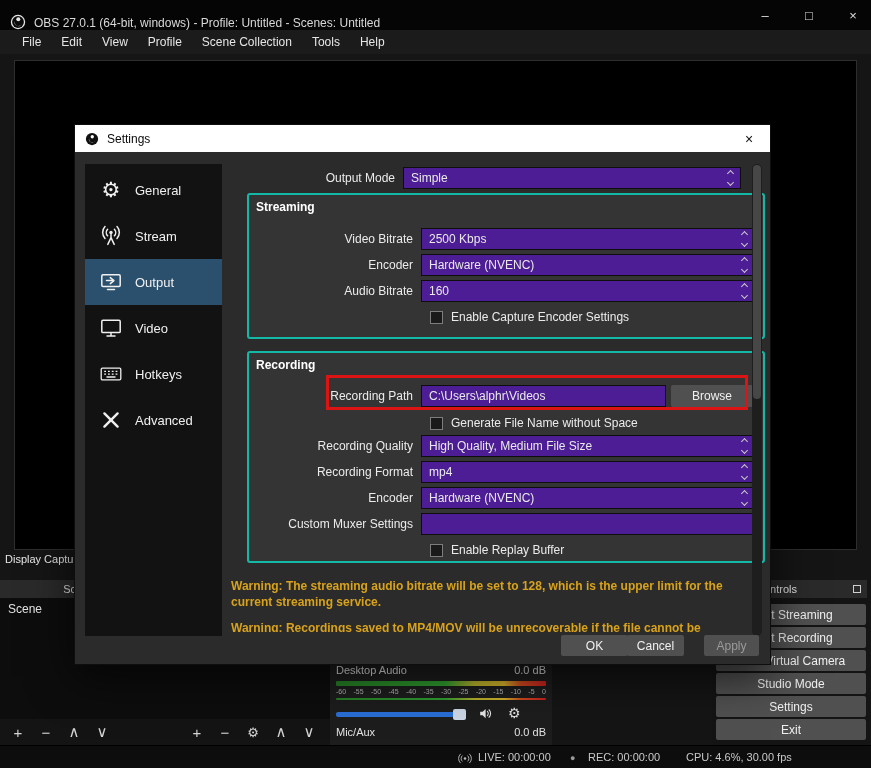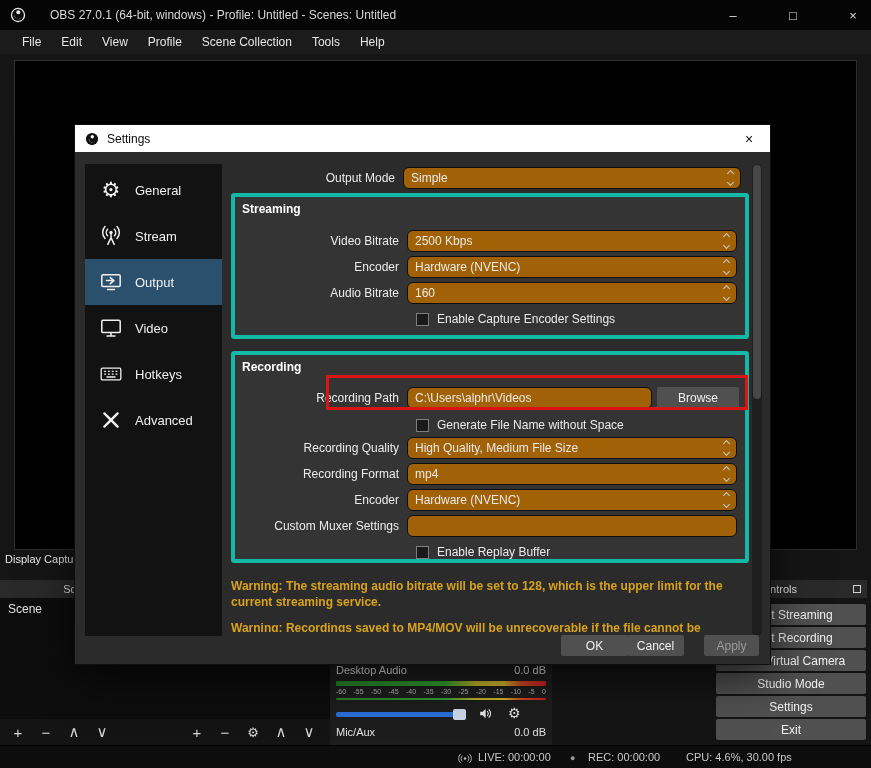--- a/index.html
+++ b/index.html
@@ -2,21 +2,21 @@
 <html><head>
 <meta charset="utf-8">
 <style>
   *{box-sizing:border-box;margin:0;padding:0;font-style:normal}
   body{background:#2a2a2a}
   #root{position:relative;width:871px;height:768px;background:#151515;overflow:hidden;
         font-family:"Liberation Sans",sans-serif;color:#e6e6e6}
 
   
   #titlebar{position:absolute;left:0;top:0;width:871px;height:30px;background:#050505;
-            display:flex;align-items:center;padding:0 0 0 10px;gap:24px}
+            display:flex;align-items:flex-end;padding:0 0 0 10px;gap:8px}
   #titlebar .wtitle{font-size:12px;color:#d8d8d8;flex:1;white-space:nowrap;overflow:hidden}
   .wbtn{width:36px;height:30px;display:flex;align-items:center;justify-content:center;
         color:#dedede;font-size:13px}
   #menubar{position:absolute;left:0;top:30px;width:871px;height:24px;background:#1b1b1b;
            display:flex;align-items:center;padding-left:12px}
   .mitem{padding:0 10px;font-size:12px;color:#e6e6e6;line-height:24px}
   #preview{position:absolute;left:14px;top:60px;width:843px;height:490px;background:#000;
            border:1px solid #2e2e2e}
 
   
@@ -65,31 +65,31 @@
 
   #dlg-sidebar{position:absolute;left:10px;top:39px;width:137px;height:472px;background:#121212;padding-top:3px}
   .sbitem{display:flex;align-items:center;height:46px;padding-left:13px;gap:11px;font-size:13px;color:#f0f0f0}
   .sbitem.sel{background:#2b506e}
   .sbicon{width:26px;height:24px;flex:none;display:flex;align-items:center;justify-content:center;font-size:21px;color:#f0f0f0}
 
   #dlg-content{position:absolute;left:156px;top:39px;width:518px;height:472px}
   .srow{position:absolute;left:0;display:flex;align-items:center;height:22px;width:100%}
   .srow .lbl{flex:none;width:172px;text-align:right;padding-right:8px;font-size:12px;color:#ebebeb;white-space:nowrap}
   .srow .ctl{position:relative;flex:1;margin-right:8px;height:22px}
-  .fieldbox{position:relative;height:22px;background:#a16207;border:1px solid #0e0e0e;border-radius:6px;
+  .fieldbox{position:relative;height:22px;background:#4c1d95;border:1px solid #0e0e0e;border-radius:0;
             font-size:12px;color:#e9e9e9;line-height:20px;padding:0 20px 0 7px;white-space:nowrap;overflow:hidden}
   .spin{position:absolute;right:2px;top:1px;bottom:1px;width:15px;display:flex;flex-direction:column;
         align-items:center;justify-content:center;gap:4px}
   .chev{width:5px;height:5px;border-right:1.5px solid #c9c9c9;border-bottom:1.5px solid #c9c9c9}
   .chev.up{transform:rotate(-135deg)}
   .chev.down{transform:rotate(45deg)}
   .cbrow{position:absolute;display:flex;align-items:center;gap:8px;padding-left:181px;height:16px;width:100%}
   .cb{flex:none;width:13px;height:13px;background:#1a1a1a;border:1px solid #7d7d7d}
   .cbl{font-size:12px;color:#ebebeb;white-space:nowrap}
-  .grp{position:absolute;left:0;width:518px;background:#343434;border:4px solid #14b8a6;border-radius:3px}
+  .grp{position:absolute;left:16px;width:518px;background:#343434;border:2px solid #14b8a6;border-radius:3px}
   .gtitle{position:absolute;left:7px;top:5px;font-size:12px;font-weight:bold;color:#ffffff}
   #dlg-warnings{position:absolute;left:0;top:414px;width:518px;height:54px;overflow:hidden;
                 font-size:12px;font-weight:bold;color:#d8a21c;line-height:16px}
   #dlg-warnings p+p{margin-top:10px}
   .btn{display:flex;align-items:center;justify-content:center;background:#505050;border-radius:2px;
        color:#f0f0f0;font-size:12px}
   .btn.disabled{color:#9a9a9a}
   #dlg-scrollbar{position:absolute;left:677px;top:39px;width:10px;height:472px;background:#1e1e1e;border-radius:5px}
   #dlg-scroll-thumb{position:absolute;left:1px;top:1px;width:8px;height:234px;background:#474747;border-radius:4px}
 

